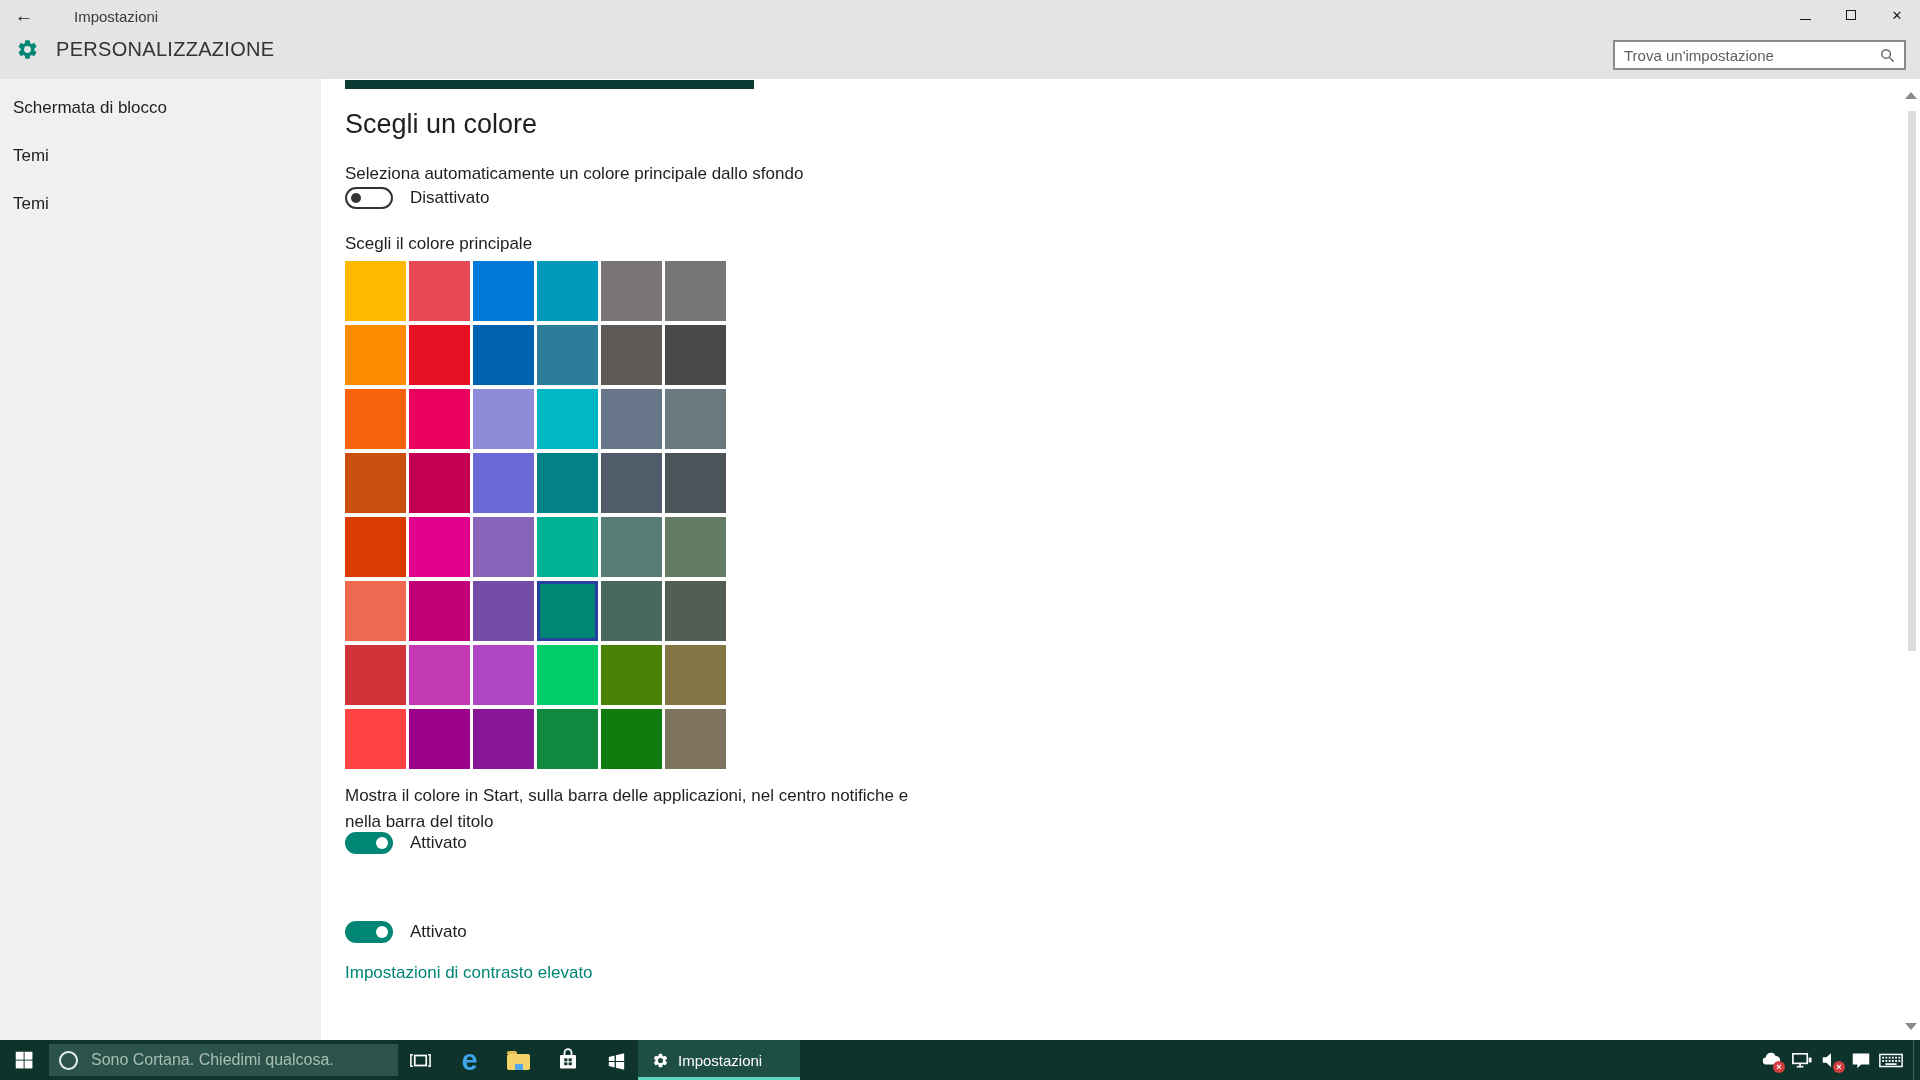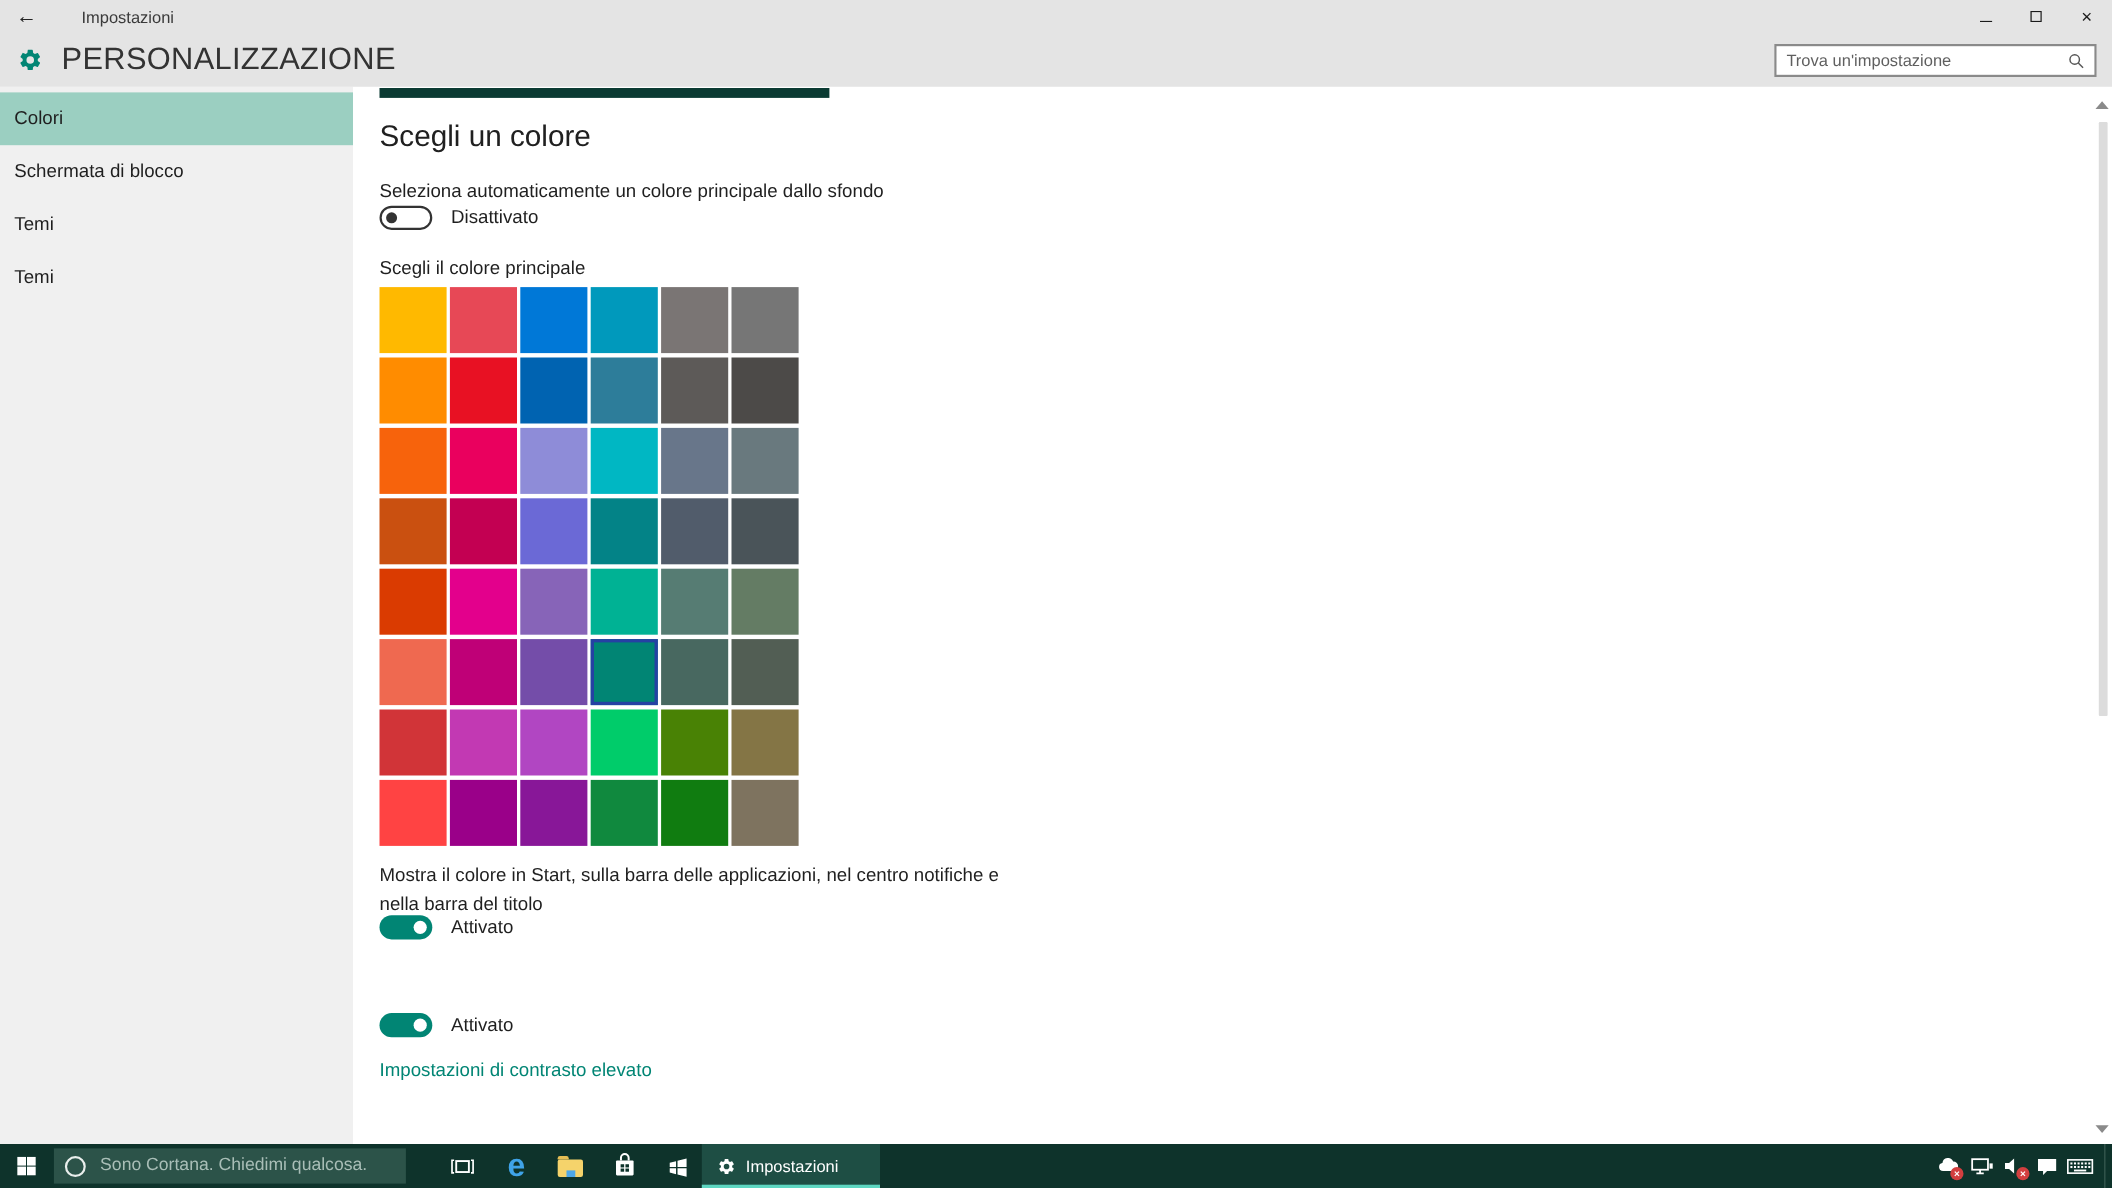--- a/index.html
+++ b/index.html
@@ -15,21 +15,21 @@
   .win-title { font-size:15px; color:#3a3a3a; margin-left:26px; }
   .win-controls { position:absolute; right:0; top:0; height:30px; display:flex; }
   .win-btn { width:46px; height:30px; display:flex; align-items:center; justify-content:center; color:#1a1a1a; font-size:13px; }
   .glyph-min { width:11px; height:1px; background:#1a1a1a; margin-top:8px; }
   .glyph-restore { position:relative; width:10px; height:10px; }
   .glyph-restore::before { content:""; position:absolute; top:0; right:0; width:8px; height:8px; border:1px solid #1a1a1a; background:var(--top_band); }
   .glyph-restore::after { content:""; position:absolute; bottom:0; left:0; width:8px; height:8px; border:1px solid #1a1a1a; background:var(--top_band); }
 
   .header-row { position:absolute; top:38px; left:16px; display:flex; align-items:center; }
   .header-gear { width:23px; height:23px; }
-  .header-title { margin-left:17px; font-size:28px; color:#333; letter-spacing:.3px; }
+  .header-title { margin-left:17px; font-size:20px; color:#333; letter-spacing:.3px; }
 
   .search-box { position:absolute; top:40px; right:14px; width:293px; height:30px; background:#fff; border:2px solid #8a8a8a; display:flex; align-items:center; padding:0 9px; }
   .search-box input { flex:1; border:none; outline:none; font-family:inherit; font-size:15px; color:#8b5cf6; background:transparent; }
   .search-box input::placeholder { color:#5f5f5f; opacity:1; }
   .search-glyph { width:15px; height:15px; flex:0 0 auto; }
 
   
   .main { position:absolute; top:79px; left:0; right:0; bottom:40px; display:flex; background:#fff; }
   .sidebar { width:321px; background:var(--sidebar_bg); padding-top:5px; flex:0 0 auto; }
   .side-item { height:48px; display:flex; align-items:center; padding-left:13px; font-size:17px; color:#1f1f1f; cursor:default; }
@@ -65,21 +65,21 @@
 
   
   .scroll-arrow { position:absolute; right:3px; width:0; height:0; border-left:6px solid transparent; border-right:6px solid transparent; }
   .scroll-up { top:13px; border-bottom:7px solid #8a8a8a; }
   .scroll-down { bottom:10px; border-top:7px solid #8a8a8a; }
   .scroll-thumb { position:absolute; right:4px; top:32px; width:8px; height:540px; background:#dcdcdc; border-radius:1px; }
 
   
   .taskbar { position:absolute; left:0; right:0; bottom:0; height:40px; background:var(--taskbar_bg); }
   .start-btn { position:absolute; left:0; top:0; width:48px; height:40px; display:flex; align-items:center; justify-content:center; }
-  .cortana { position:absolute; left:49px; top:4px; width:320px; height:32px; background:var(--cortana_bg); display:flex; align-items:center; padding-left:10px; }
+  .cortana { position:absolute; left:49px; top:4px; width:349px; height:32px; background:var(--cortana_bg); display:flex; align-items:center; padding-left:10px; }
   .cortana-ring { width:19px; height:19px; border:2.5px solid #e9eeec; border-radius:50%; flex:0 0 auto; }
   .cortana-text { margin-left:13px; font-size:16px; color:#a9beb7; white-space:nowrap; }
   .pinned { position:absolute; left:396px; top:0; display:flex; }
   .pin-slot { width:49px; height:40px; display:flex; align-items:center; justify-content:center; position:relative; }
   .edge-e { font-size:29px; font-weight:bold; color:#3fa3e8; line-height:40px; }
   .folder { width:23px; height:16px; background:#f5d36b; border-radius:2px; position:relative; margin-top:4px; }
   .folder::before { content:""; position:absolute; top:-3px; left:0; width:10px; height:3px; background:#e6be55; border-radius:2px 2px 0 0; }
   .folder::after { content:""; position:absolute; bottom:0; left:8px; width:8px; height:6px; background:#4da7e8; }
   .active-app { position:absolute; left:638px; top:0; width:162px; height:40px; background:var(--taskbar_active_bg); display:flex; align-items:center; padding-left:14px; }
   .active-app::after { content:""; position:absolute; left:0; right:0; bottom:0; height:3px; background:var(--taskbar_underline); }
@@ -120,21 +120,20 @@
       <input value="" placeholder="Trova un'impostazione" style="">
       <svg class="search-glyph" viewBox="0 0 16 16">
         <circle cx="6.5" cy="6.5" r="4.6" fill="none" stroke="#555" stroke-width="1.4"></circle>
         <line x1="10" y1="10" x2="14.6" y2="14.6" stroke="#555" stroke-width="1.4"></line>
       </svg>
     </div>
   </div>
 
   <div class="main">
     <div class="sidebar">
-        <div class="side-item selected">Colori</div>
         <div class="side-item">Schermata di blocco</div>
         <div class="side-item">Temi</div>
         <div class="side-item">Temi</div>
       </div>
 
     <div class="content">
       <div class="preview-strip"></div>
 
       <div class="heading">Scegli un colore</div>
 

